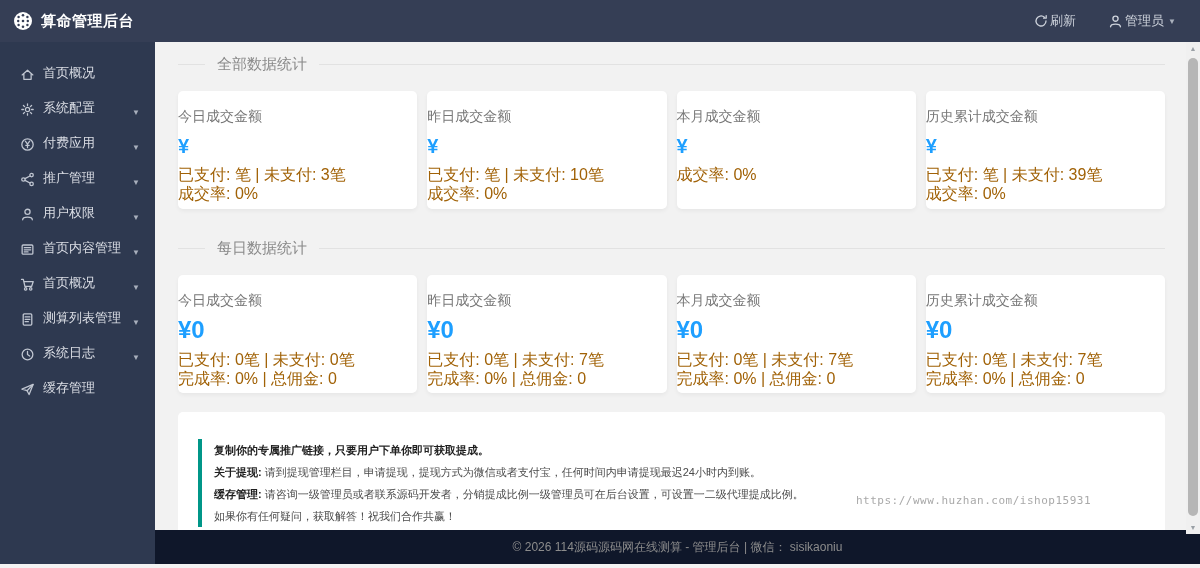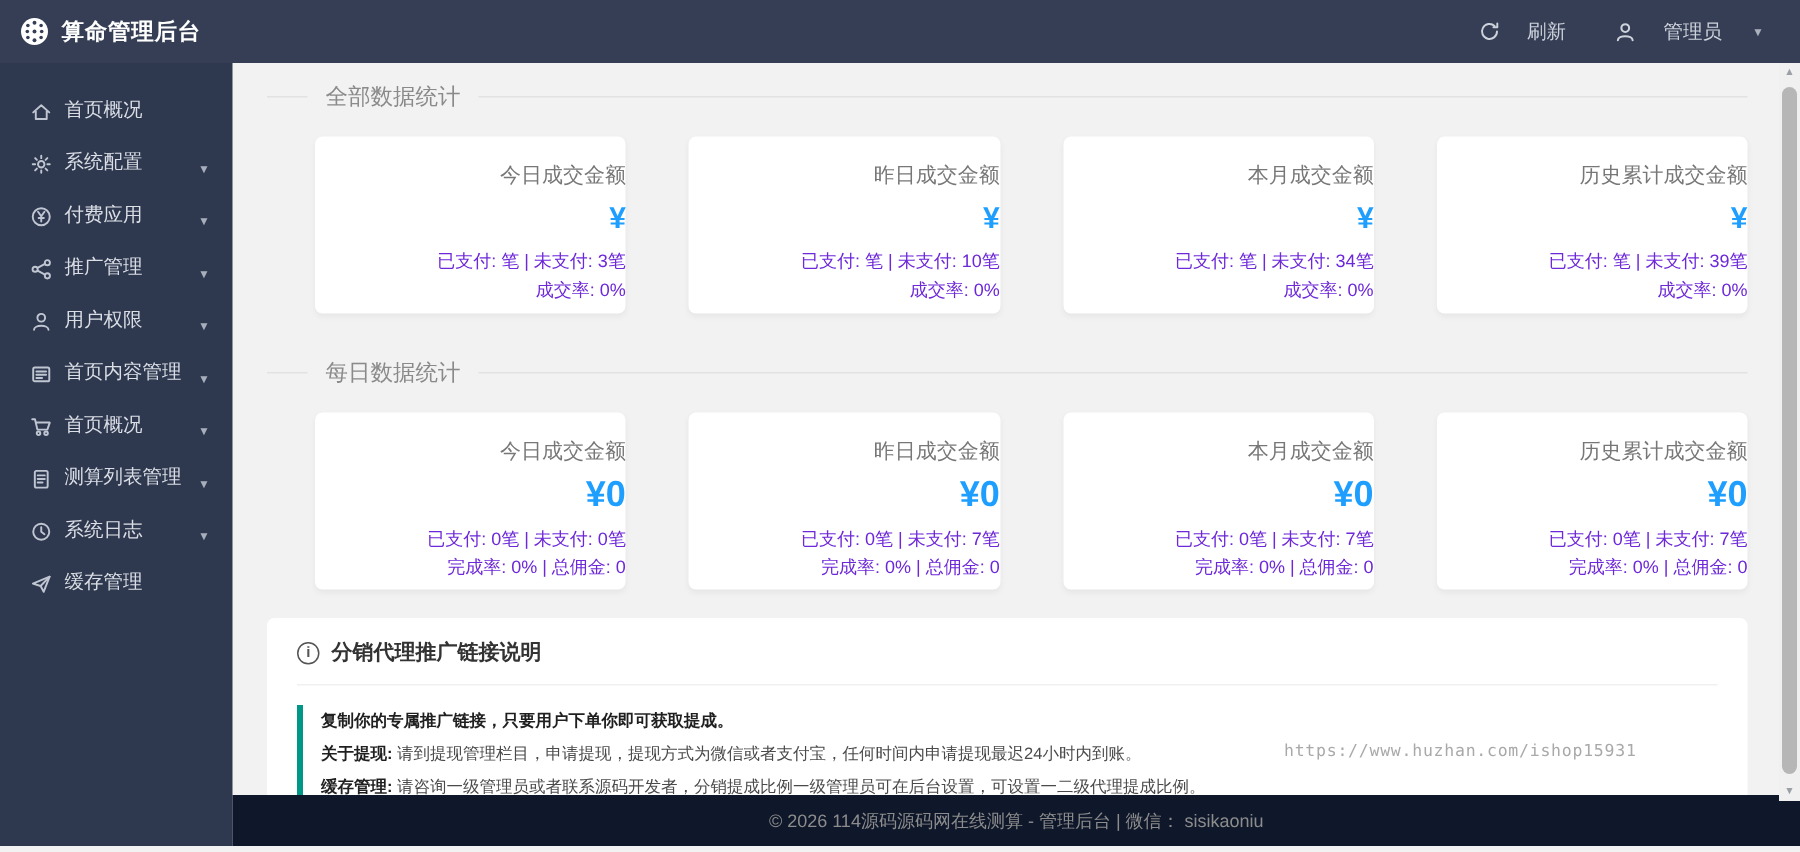--- a/index.html
+++ b/index.html
@@ -7,21 +7,21 @@
     font-family:"Liberation Sans","DejaVu Sans",sans-serif; }
   .stage { position:relative; width:1200px; height:564px; overflow:hidden; }
 
   
   .navbar { position:absolute; top:0; left:0; right:0; height:42px; background:#353e55;
     display:flex; justify-content:space-between; align-items:center; z-index:30; }
   .logo { display:flex; align-items:center; gap:8px; padding-left:13px; color:#ffffff;
     font-weight:bold; font-size:15px; letter-spacing:0.5px; }
   .nav-right { display:flex; align-items:center; gap:32px; padding-right:24px;
     color:#cdd2db; font-size:13px; }
-  .nav-item { display:flex; align-items:center; gap:18px; cursor:pointer; }
+  .nav-item { display:flex; align-items:center; gap:2px; cursor:pointer; }
   .nav-caret { font-size:8px; color:#aab1bd; margin-left:2px; }
 
   
   .sidebar { position:absolute; top:42px; left:0; width:155px; bottom:0;
     background:#2e3950; z-index:20; padding-top:5px; }
   .menu-item { height:35px; display:flex; align-items:flex-end; padding:0 14px 0 20px;
     color:#dbdee5; font-size:13px; position:relative; cursor:pointer; }
   .menu-item .micon { width:15px; height:15px; margin-right:8px; flex:0 0 15px; display:inline-flex; }
   .caret { position:absolute; right:15px; font-size:8px; color:#a8afbc; }
 
@@ -31,25 +31,25 @@
   .content-inner { padding:13px 35px 0 23px; }
   .divider { display:flex; align-items:center; color:#8a8a8a; font-size:15px; }
   .divider .dline { height:1px; background:#e2e2e2; }
   .divider .dline.short { width:27px; }
   .divider .dline.long { flex:1; }
   .divider .dtext { margin:0 12px; white-space:nowrap; }
   .divider.second { margin-top:30px; }
 
   .cards-row { display:flex; gap:10px; margin-top:17px; }
   .card { flex:1; background:#ffffff; border-radius:5px; height:118px;
-    box-shadow:0 2px 4px rgba(0,0,0,0.05); text-align:right; padding-top:17px;margin-left:32px; }
+    box-shadow:0 2px 4px rgba(0,0,0,0.05); text-align:left; padding-top:17px; }
   .card-title { font-size:14px; color:#777777; }
   .card-amount { font-size:20px; font-weight:bold; color:#1E9FFF; margin:9px 0 7px; }
   .cards-row.row2 .card-amount { font-size:24px; margin:6px 0; }
-  .card-line { font-size:12px; color:#6d28d9; line-height:19px; }
+  .card-line { font-size:16px; color:#a16207; line-height:19px; }
 
   
   .notice { background:#ffffff; border-radius:5px; margin-top:19px; height:165px;
     padding:14px 20px 0; overflow:hidden; }
   .notice-header { display:flex; align-items:center; gap:8px; font-size:14px; font-weight:bold;
     color:#333333; padding-bottom:12px; border-bottom:1px solid #f0f0f0; }
   .info-icon { width:15px; height:15px; border:1px solid #555; border-radius:50%;
     display:flex; align-items:center; justify-content:center; color:#555;
     font-size:10px; font-weight:bold; flex:0 0 15px; }
   .info-icon::before { content:"i"; }
@@ -248,21 +248,20 @@
         </div>
         <div class="card">
           <div class="card-title">昨日成交金额</div>
           <div class="card-amount">¥</div>
           <div class="card-line">已支付: 笔 | 未支付: 10笔</div>
           <div class="card-line">成交率: 0%</div>
         </div>
         <div class="card">
           <div class="card-title">本月成交金额</div>
           <div class="card-amount">¥</div>
-          <div class="card-line">已支付: 笔 | 未支付: 34笔</div>
           <div class="card-line">成交率: 0%</div>
         </div>
         <div class="card">
           <div class="card-title">历史累计成交金额</div>
           <div class="card-amount">¥</div>
           <div class="card-line">已支付: 笔 | 未支付: 39笔</div>
           <div class="card-line">成交率: 0%</div>
         </div>
       </div>
 
@@ -293,24 +292,20 @@
         </div>
         <div class="card">
           <div class="card-title">历史累计成交金额</div>
           <div class="card-amount">¥0</div>
           <div class="card-line">已支付: 0笔 | 未支付: 7笔</div>
           <div class="card-line">完成率: 0% | 总佣金: 0</div>
         </div>
       </div>
 
       <div class="notice">
-        <div class="notice-header">
-          <span class="info-icon"></span>
-          <span>分销代理推广链接说明</span>
-        </div>
         <div class="notice-body">
           <div class="notice-line"><b>复制你的专属推广链接，只要用户下单你即可获取提成。</b><span></span></div>
           <div class="notice-line"><b>关于提现:</b><span> 请到提现管理栏目，申请提现，提现方式为微信或者支付宝，任何时间内申请提现最迟24小时内到账。</span></div>
           <div class="notice-line"><b>缓存管理:</b><span> 请咨询一级管理员或者联系源码开发者，分销提成比例一级管理员可在后台设置，可设置一二级代理提成比例。</span></div>
           <div class="notice-line"><b></b><span>如果你有任何疑问，获取解答！祝我们合作共赢！</span></div>
         </div>
       </div>
 
     </div>
   </div>

